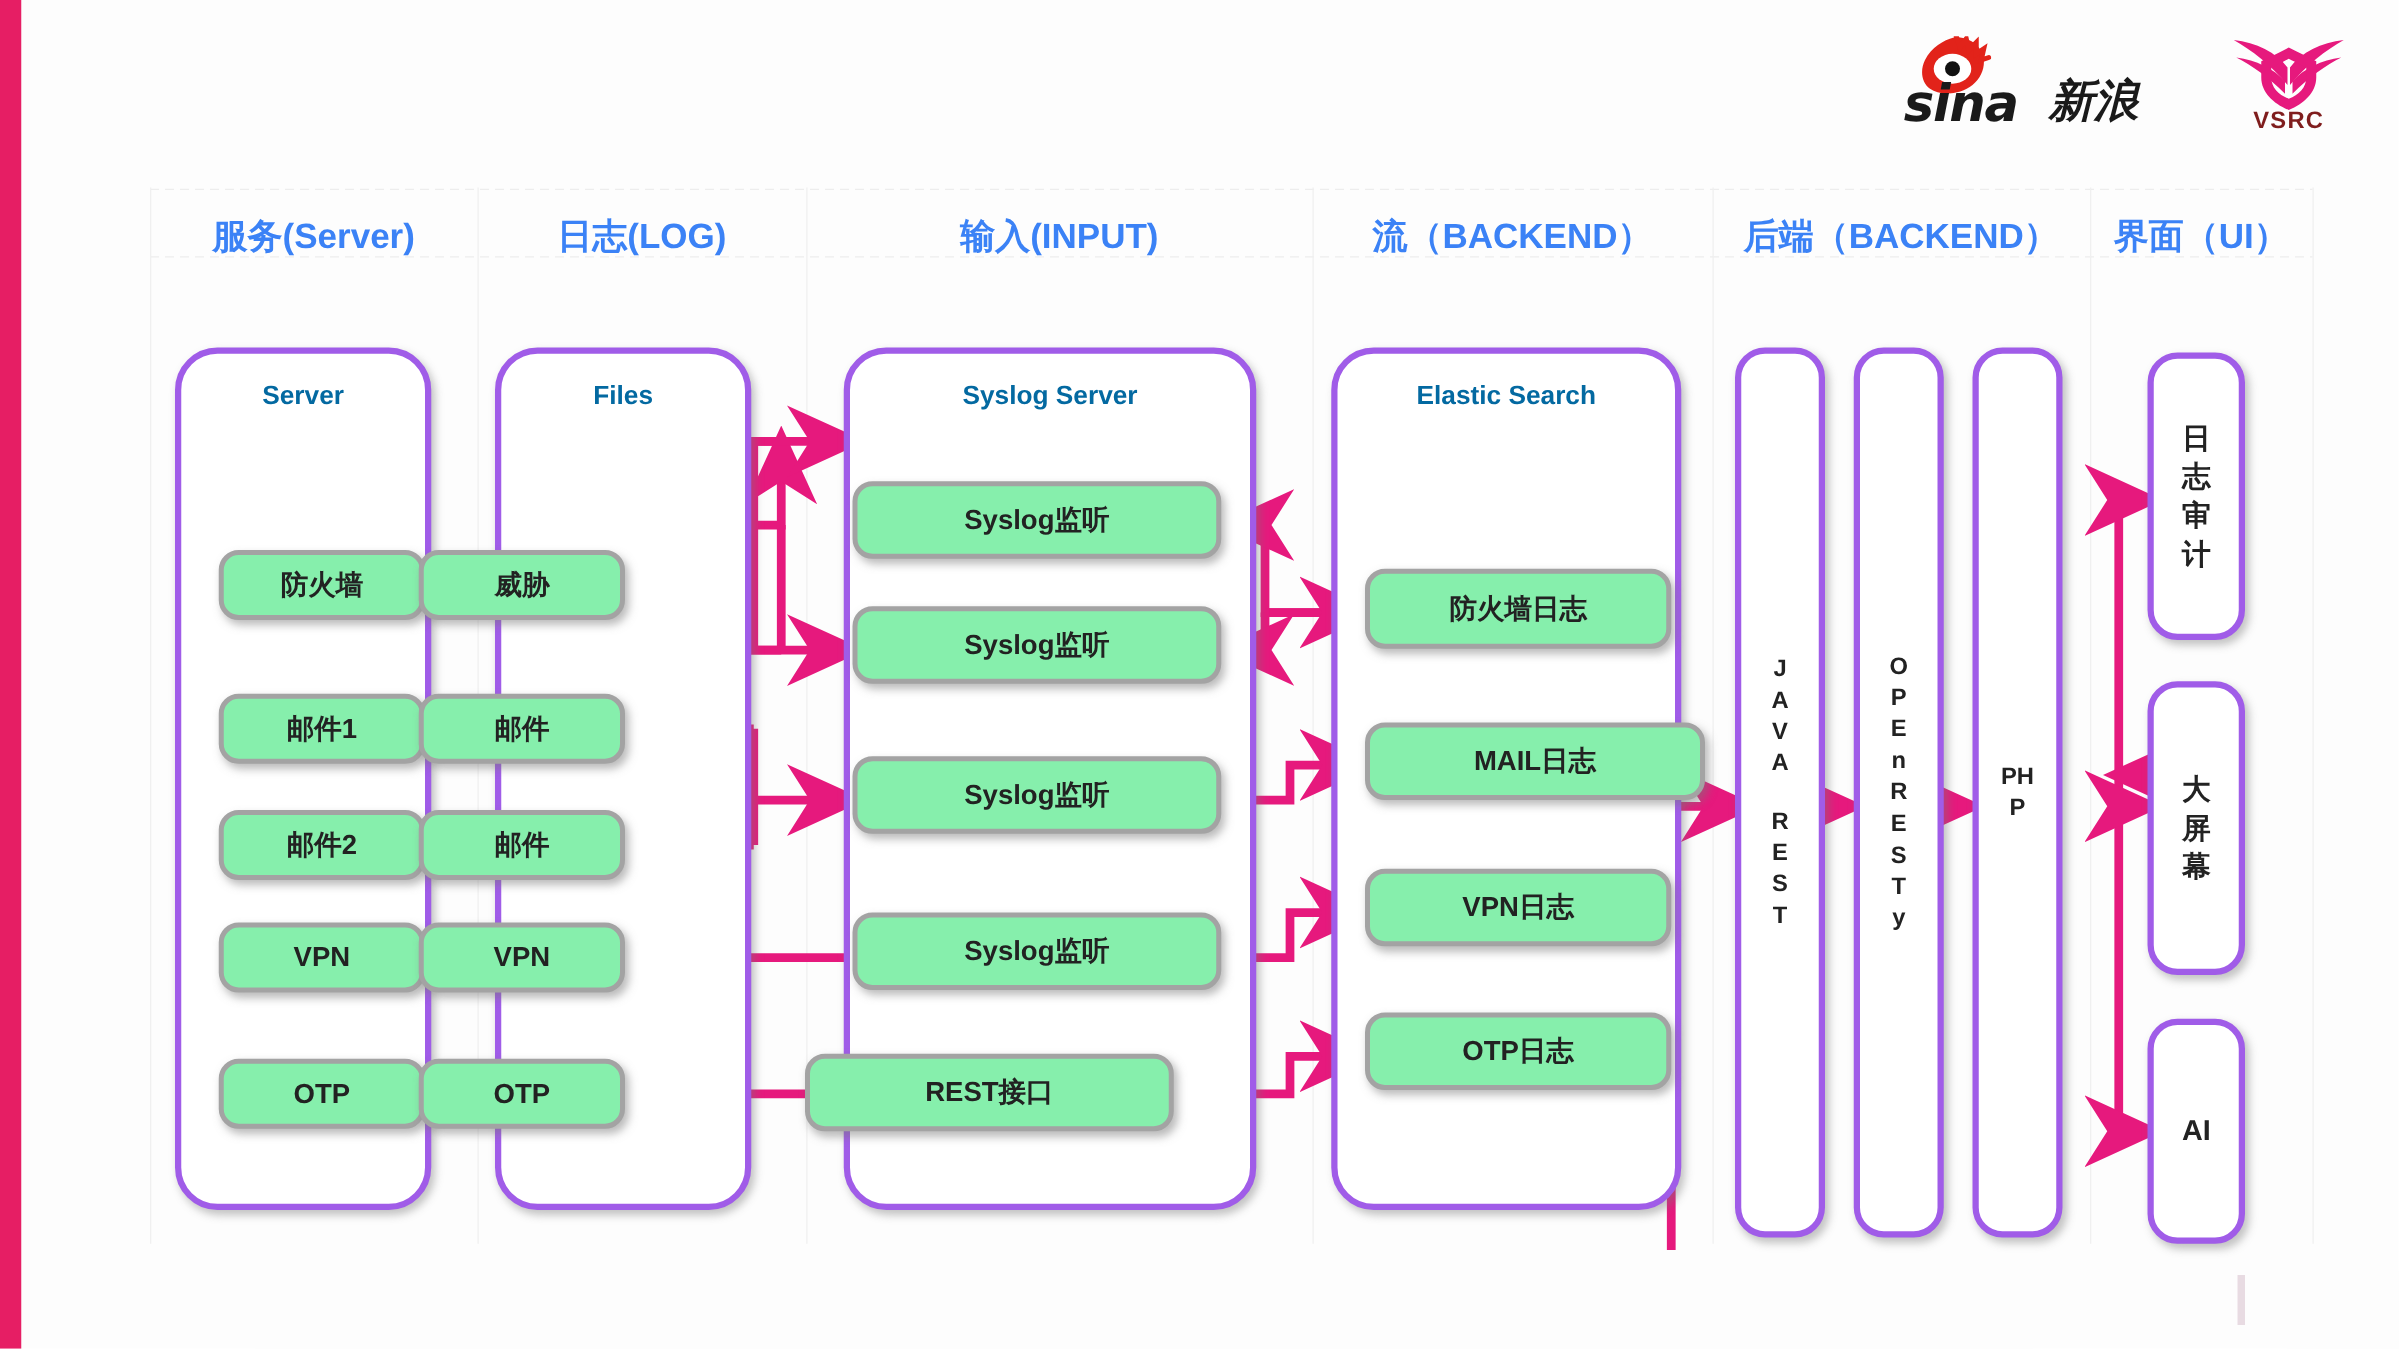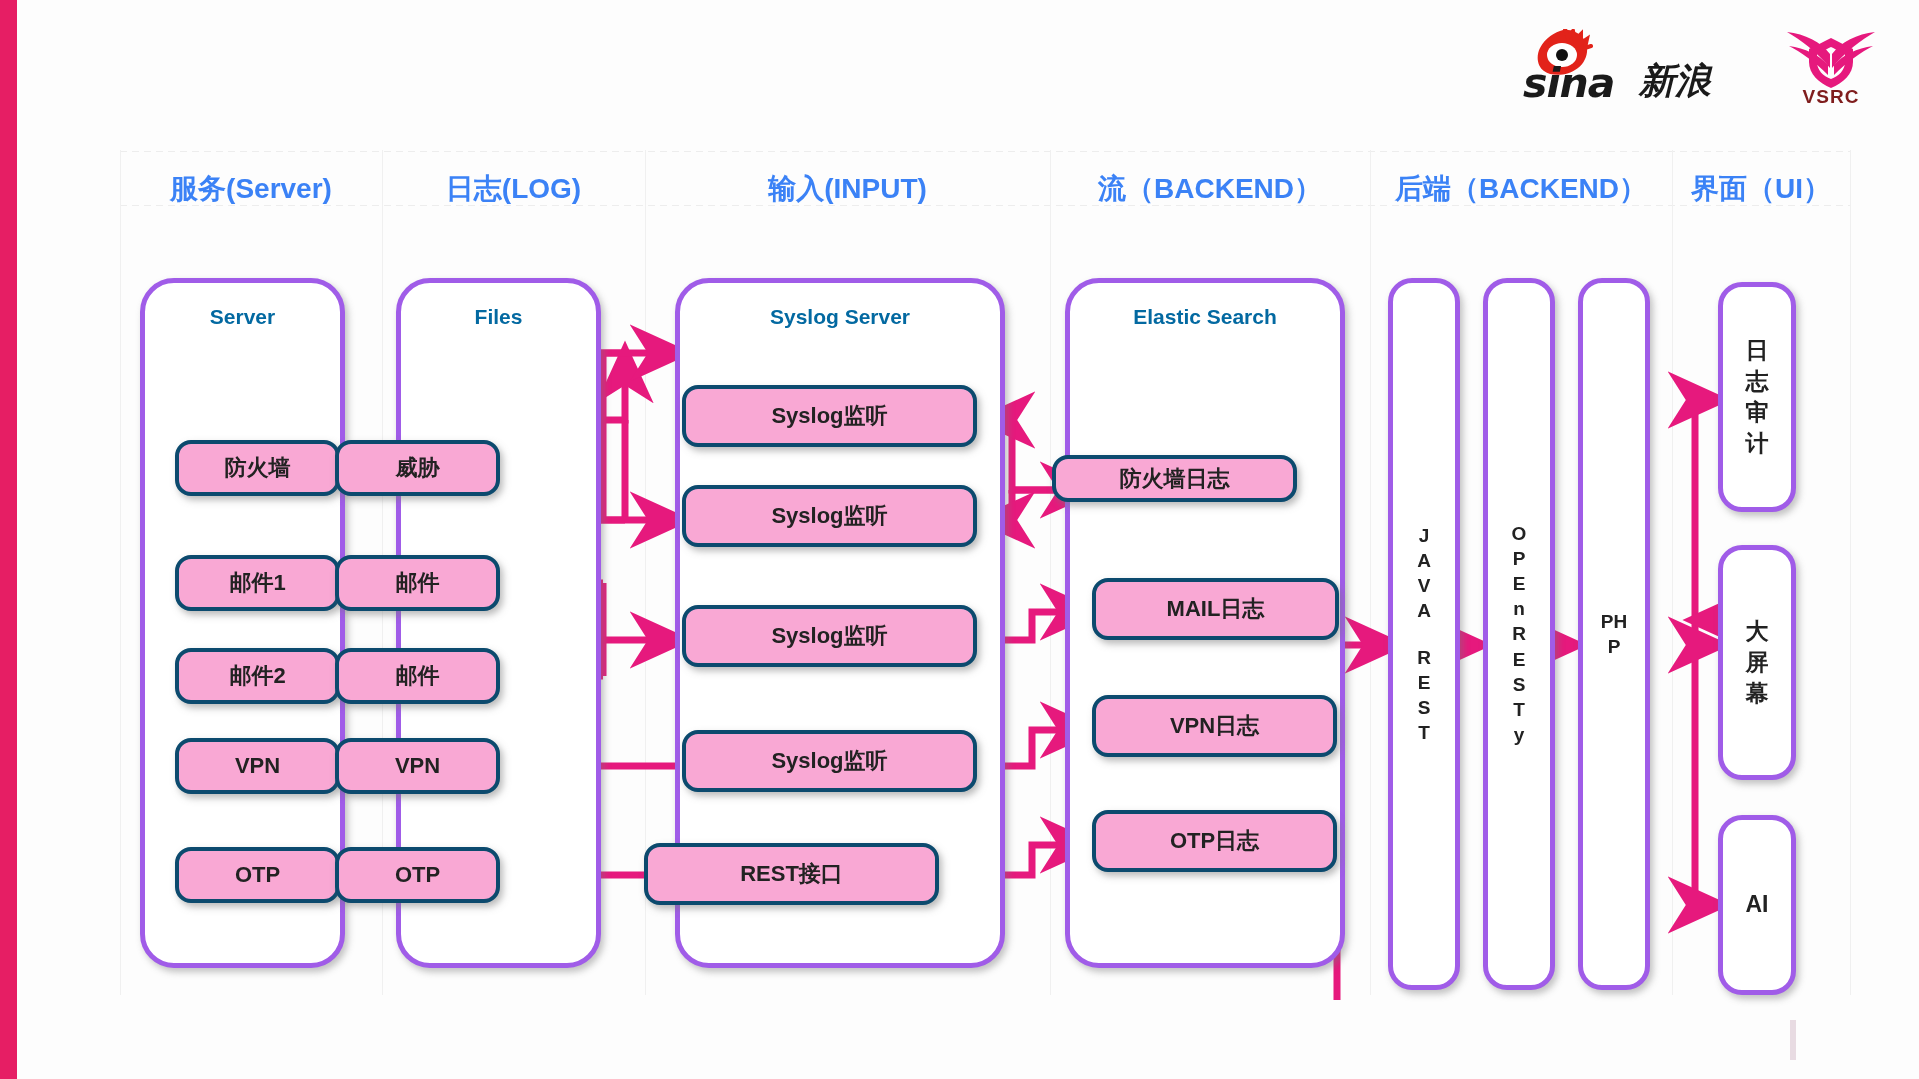--- a/index.html
+++ b/index.html
@@ -71,23 +71,23 @@
     background: #ffffff;
     box-shadow: 3px 4px 7px rgba(120,120,120,0.45);
   }
   .container-title {
     position: absolute; left: 0; top: 22px; width: 100%;
     text-align: center; font-size: 21px; font-weight: 700; color: #0369a1;
     white-space: nowrap;
   }
   .node {
     position: absolute;
-    border: 4px solid #0c4a6e;
+    border: 4px solid #a3a3a3;
     border-radius: 16px;
-    background: #f9a8d4;
+    background: #86efac;
     box-shadow: 3px 4px 7px rgba(120,120,120,0.5);
     display: flex; align-items: center; justify-content: center;
     font-size: 22px; font-weight: 700; color: #222;
     white-space: nowrap;
   }
   
   .vstack {
     position: absolute;
     border: 5px solid #a05ce8;
     border-radius: 24px;
@@ -263,22 +263,22 @@
   </div>
   <div class="node" style="left:682px;top:385px;width:295px;height:62px">Syslog监听</div>
   <div class="node" style="left:682px;top:485px;width:295px;height:62px">Syslog监听</div>
   <div class="node" style="left:682px;top:605px;width:295px;height:62px">Syslog监听</div>
   <div class="node" style="left:682px;top:730px;width:295px;height:62px">Syslog监听</div>
   <div class="node" style="left:644px;top:843px;width:295px;height:62px">REST接口</div>
 
   <div class="container-box" style="left:1065px;top:278px;width:280px;height:690px">
     <div class="container-title">Elastic Search</div>
   </div>
-  <div class="node" style="left:1052px;top:455px;width:245px;height:47px">防火墙日志</div>
-  <div class="node" style="left:1092px;top:578px;width:247px;height:62px">MAIL日志</div>
+  <div class="node" style="left:1092px;top:455px;width:245px;height:64px">防火墙日志</div>
+  <div class="node" style="left:1092px;top:578px;width:272px;height:62px">MAIL日志</div>
   <div class="node" style="left:1092px;top:695px;width:245px;height:62px">VPN日志</div>
   <div class="node" style="left:1092px;top:810px;width:245px;height:62px">OTP日志</div>
 
   <div class="vstack" id="be0" style="left:1388px;top:278px;width:72px;height:712px">
       <div>J</div>
       <div>A</div>
       <div>V</div>
       <div>A</div>
       <div class="gap"></div>
       <div>R</div>

